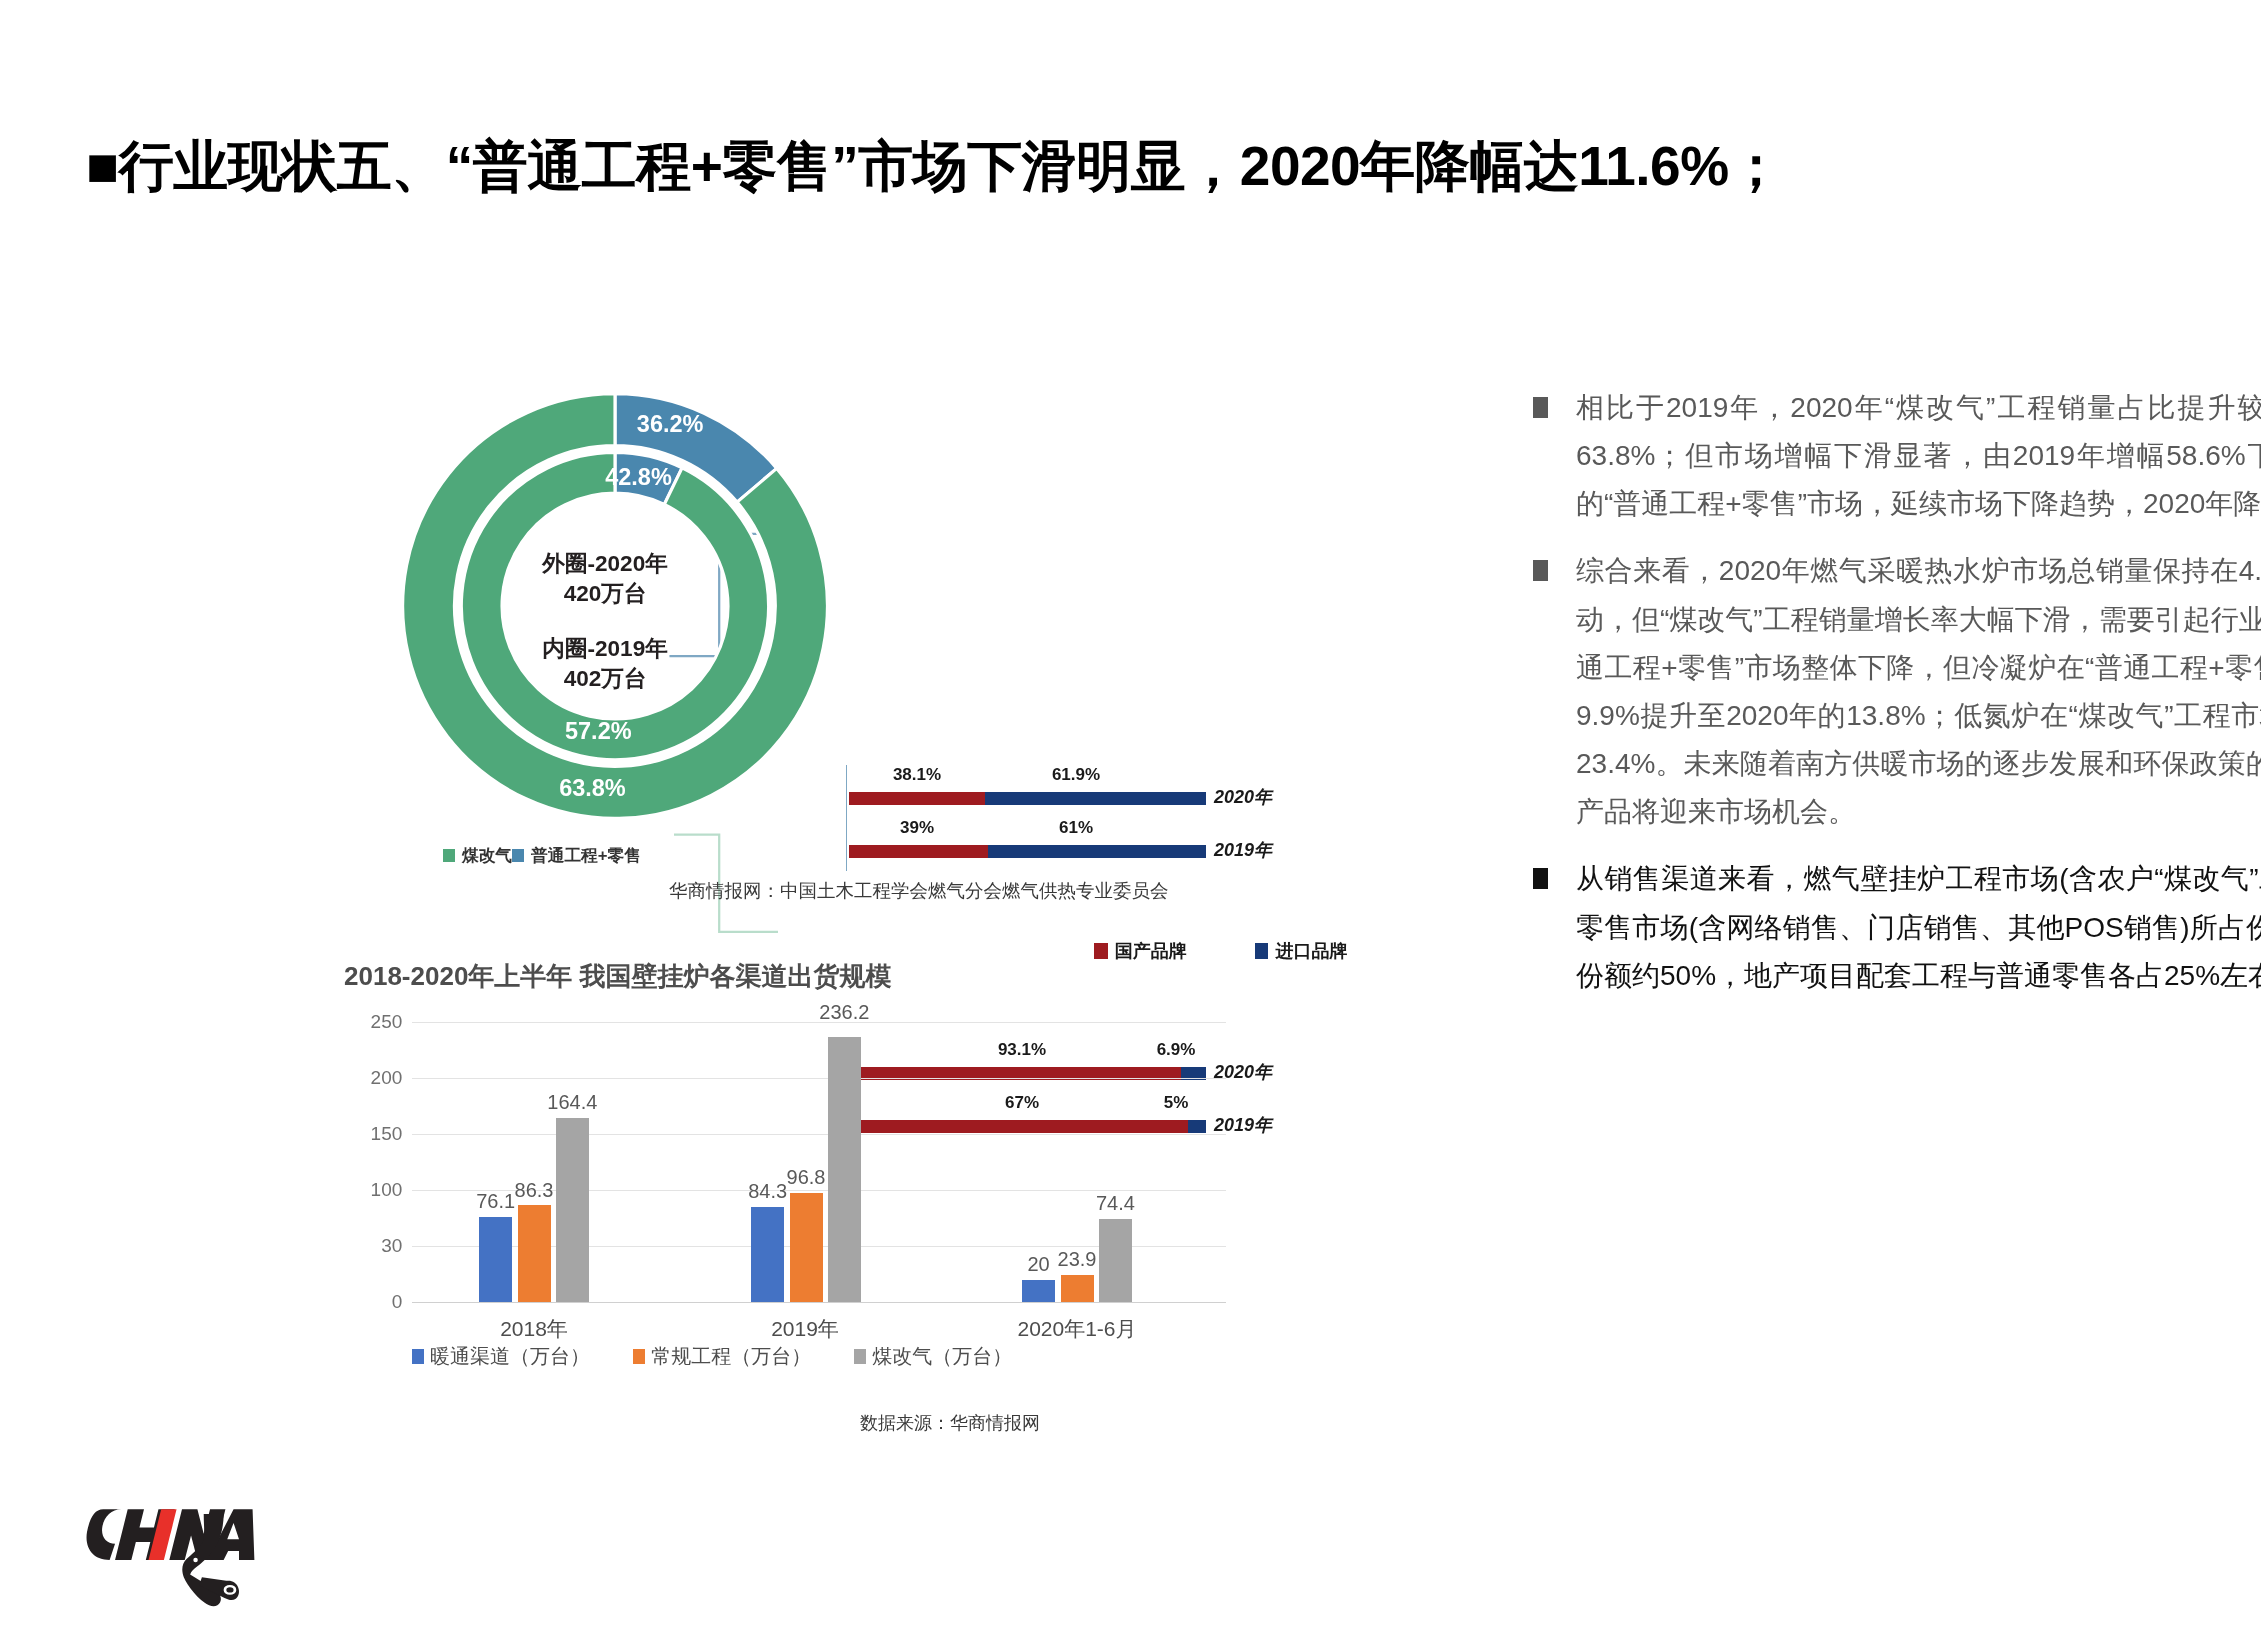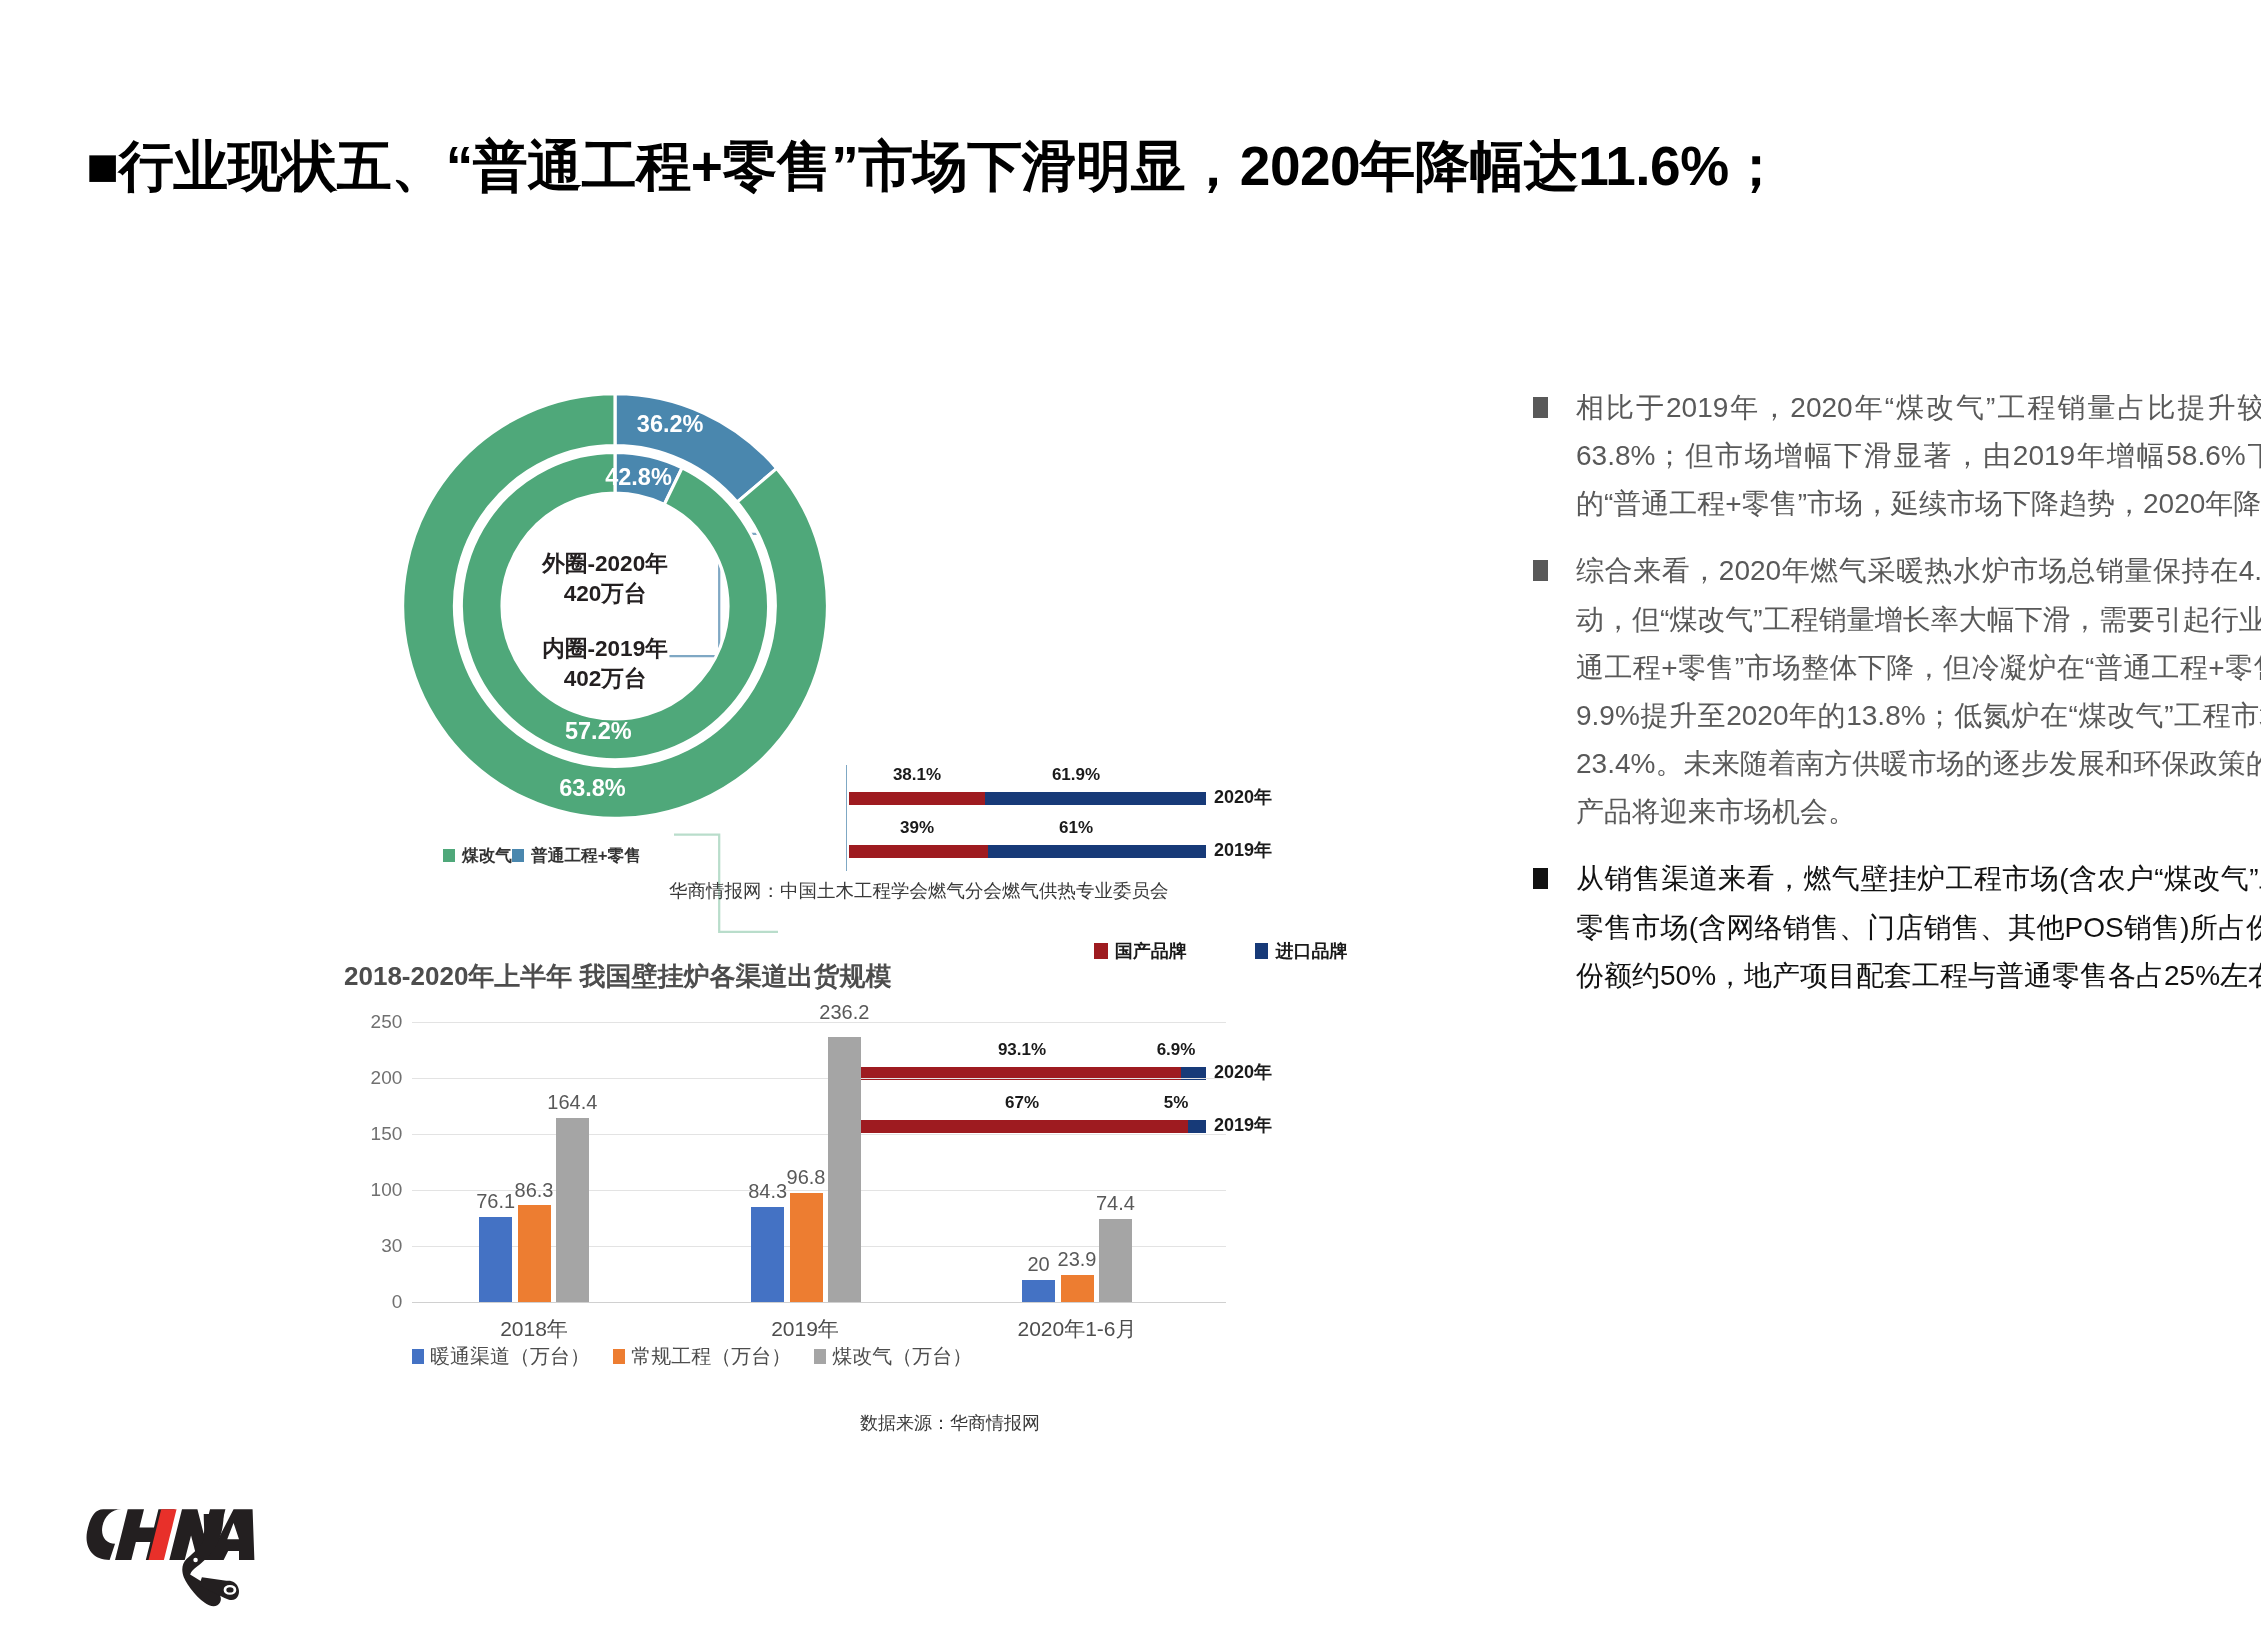--- a/index.html
+++ b/index.html
@@ -35,21 +35,21 @@
   .mini-chart { position:absolute; width:434px; }
   #mini-top    { left:841px; top:421px; }
   #mini-bottom { left:841px; top:696px; }
   .mini-row { position:relative; height:53px; }
   .mini-labels { position:relative; height:25px; }
   .mini-lab { position:absolute; font-size:17px; color:#1a1a1a; font-weight:bold; transform:translateX(-50%); white-space:nowrap; }
   .mini-bar-line { position:relative; height:17px; display:flex; align-items:center; }
   .mini-bar { display:flex; height:13.6px; width:357px; margin-left:8.1px; }
   .seg-red  { background:#9e1b20; height:100%; }
   .seg-blue { background:#173a78; height:100%; }
-  .mini-year { position:absolute; left:373px; top:-5px; font-size:18px; color:#1a1a1a; font-weight:bold; white-space:nowrap; }
+  .mini-year { position:absolute; left:373px; top:-5px; font-size:18px; color:#1a1a1a; font-weight:bold; white-space:nowrap;font-style:italic; }
   .mini-axis { position:absolute; left:4.5px; top:0; bottom:0; width:1.8px; }
 
   
   #brand-legend { position:absolute; left:1094px; top:595px; display:flex; gap:68px; align-items:flex-end; }
   .bl-sw { width:13.6px; height:15.4px; display:inline-block; }
   .bl-tx { font-size:18px; font-weight:bold; color:#1a1a1a; white-space:nowrap; }
 
   
   #connectors { position:absolute; left:0; top:0; width:1357px; height:1221px; pointer-events:none; }
 
@@ -58,21 +58,21 @@
   #bar-title { position:absolute; left:0; top:0; width:950px; 
                font-size:26px; font-weight:bold; color:#4d4d4d; white-space:nowrap; }
   #bar-plot  { position:absolute; left:68px; top:63px; width:814px; height:280px; }
   .grid-line { position:absolute; left:0; width:100%; height:1.4px; background:#e3e3e3; }
   .y-tick    { position:absolute; right:100.2%; transform:translateY(-50%); font-size:19px; color:#707070; white-space:nowrap; padding-right:8.1px; }
   .bar-group { position:absolute; bottom:0; height:100%; display:flex; align-items:flex-end; justify-content:center; gap:5.4px; }
   .bar-col   { position:relative; width:33px; }
   .bar-rect  { width:100%; }
   .bar-val   { position:absolute; left:50%; transform:translateX(-50%); font-size:20px; color:#595959; white-space:nowrap; }
   .cat-lab   { position:absolute; top:293px; font-size:21px; color:#4d4d4d; transform:translateX(-50%); white-space:nowrap; }
-  #bar-legend { position:absolute; left:68px; top:384px; width:814px; display:flex; gap:23px; align-items:center; }
+  #bar-legend { position:absolute; left:68px; top:384px; width:814px; display:flex; gap:43px; align-items:center; }
   .blg-item { display:flex; align-items:center; gap:6.3px; }
   .blg-sw { width:11.8px; height:15.4px; }
   .blg-tx { font-size:20px; color:#4d4d4d; white-space:nowrap; }
   #bar-source { position:absolute; left:516px; top:452px; font-size:18px; color:#3a3a3a; white-space:nowrap; }
 
   
   #right-col { position:absolute; left:1533px; top:384px; width:1275px; }
   .bullet-row { display:flex; margin-bottom:19px; }
   .bullet-mark { flex:0 0 43px; padding-top:12.7px; }
   .bullet-mark span { display:block; width:15.4px; height:21px; background:#595959; }

